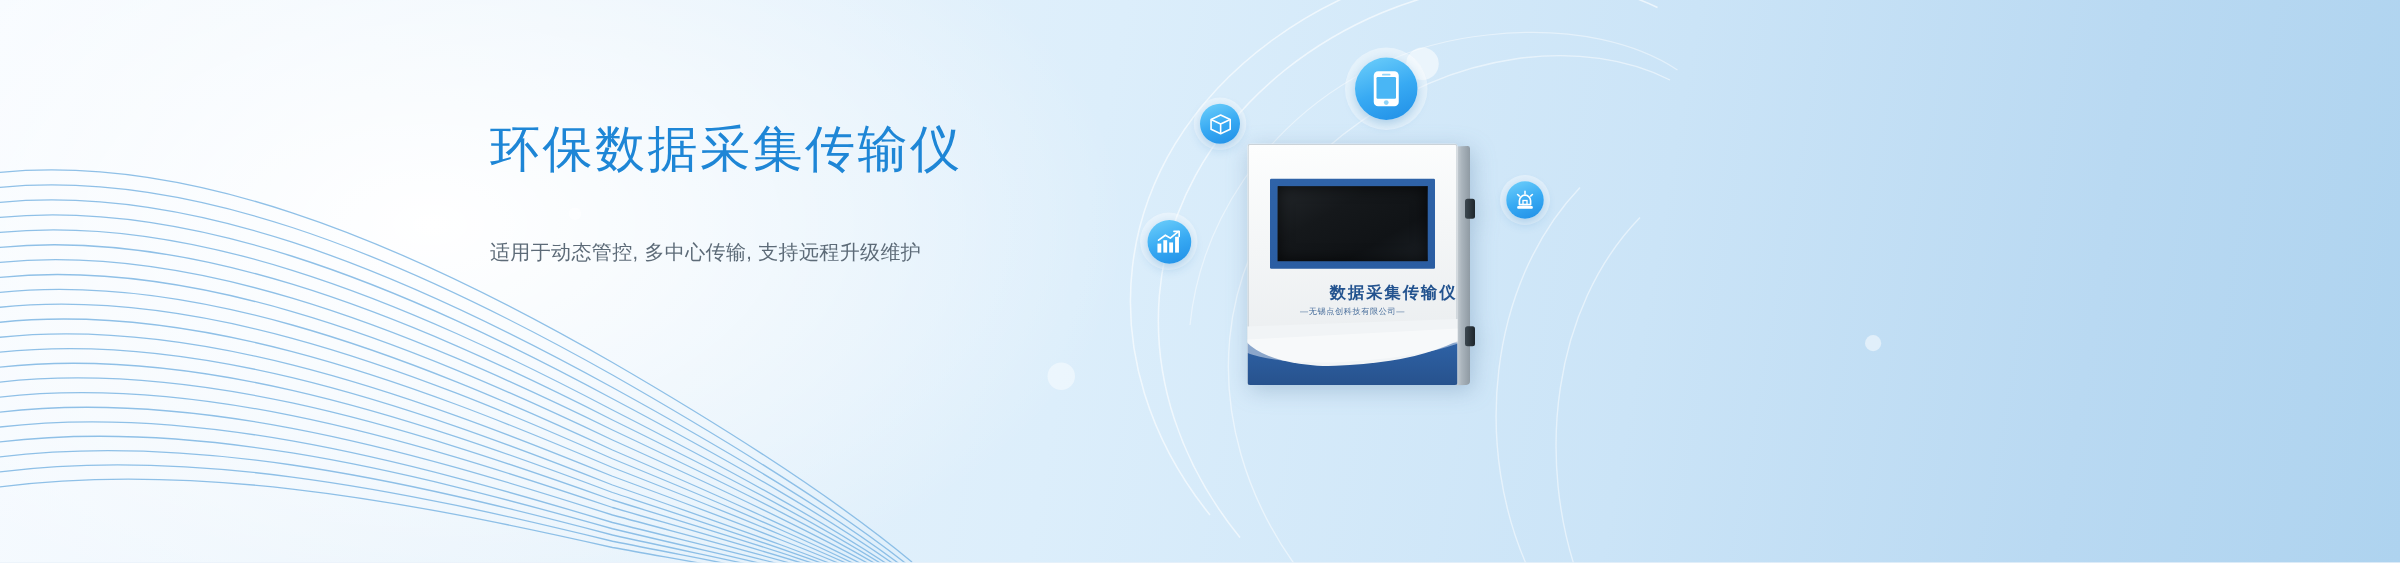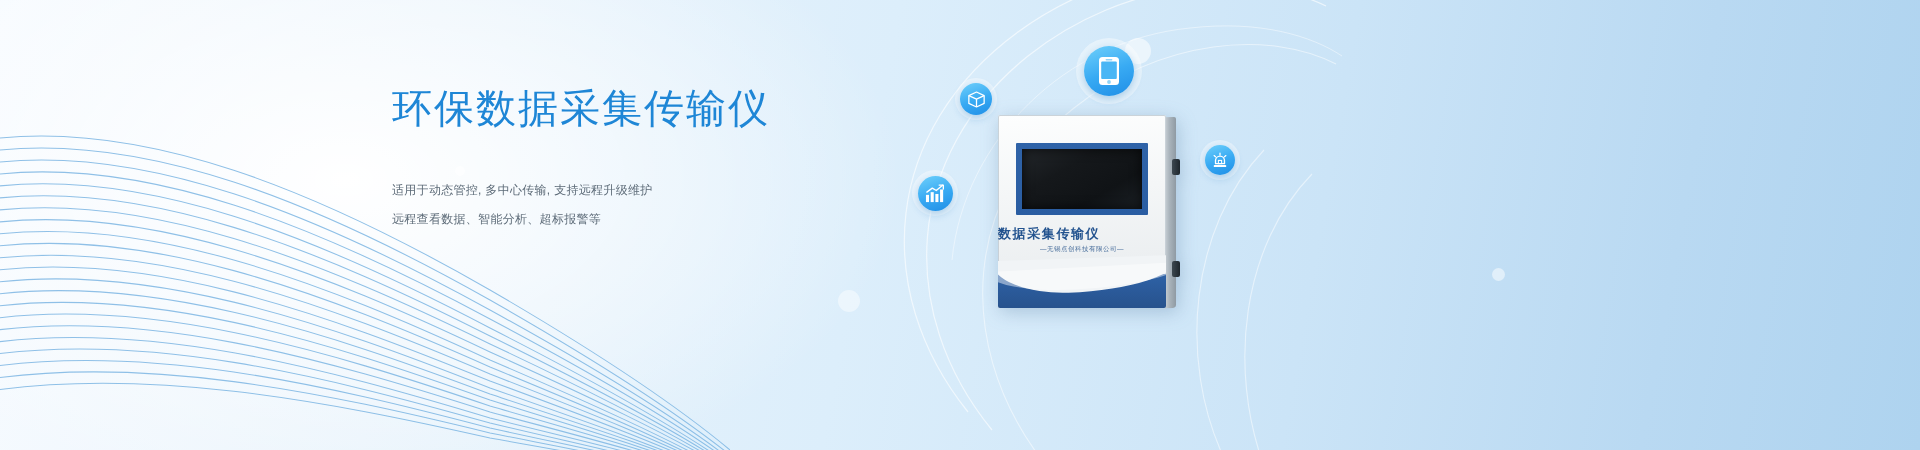--- a/index.html
+++ b/index.html
@@ -21,28 +21,28 @@
 
   
   .bubble{position:absolute;border-radius:50%;background:rgba(255,255,255,.5);}
   .b1{width:26px;height:26px;left:1125px;top:38px;background:rgba(255,255,255,.55);}
   .b2{width:16px;height:16px;left:1108px;top:265px;background:rgba(255,255,255,.5);}
   .b3{width:22px;height:22px;left:838px;top:290px;background:rgba(255,255,255,.45);}
   .b4{width:13px;height:13px;left:1492px;top:268px;background:rgba(255,255,255,.5);}
   .b5{width:10px;height:10px;left:455px;top:166px;background:rgba(255,255,255,.6);}
 
   
-  .copy{position:absolute;left:392px;top:84px;width:520px;}
+  .copy{position:absolute;left:392px;top:96px;width:520px;}
   .title{
     font-size:40px;line-height:1.2;letter-spacing:2px;
     color:#1e86d6;font-weight:400;margin:0 0 44px 0;white-space:nowrap;
   }
   .lines{margin:0;padding:0;list-style:none;}
   .lines li{
-    font-size:12px;line-height:29px;color:#5d6b78;letter-spacing:.3px;
+    font-size:16px;line-height:29px;color:#5d6b78;letter-spacing:.3px;
     white-space:nowrap;font-weight:400;
   }
 
   
   .scene{position:absolute;left:860px;top:0;width:1060px;height:450px;}
   .arcs{position:absolute;left:0;top:-40px;width:1060px;height:520px;pointer-events:none;}
   .arcs svg{display:block;width:100%;height:100%;}
 
   
   .device{
@@ -66,21 +66,21 @@
     position:absolute;left:18px;top:28px;width:132px;height:72px;
     background:linear-gradient(180deg,#2f63a8 0%,#2a5da2 100%);
     padding:6px;box-sizing:border-box;border-radius:1px;
   }
   .dev-screen-in{
     width:100%;height:100%;
     background:linear-gradient(150deg,#23272b 0%,#15181b 35%,#101316 70%,#1b2025 100%);
     box-shadow:inset 0 0 12px rgba(0,0,0,.75);
   }
   .dev-title{
-    position:absolute;left:0;right:0;top:110px;text-align:left;
+    position:absolute;left:0;right:0;top:110px;text-align:right;
     font-family:"Liberation Serif","DejaVu Serif",serif;
     font-size:13px;font-weight:700;color:#23538f;letter-spacing:1.6px;
   }
   .dev-sub{
     position:absolute;left:0;right:0;top:130px;text-align:center;
     font-size:6.5px;color:#4a6f9c;letter-spacing:.5px;
   }
   .dev-foot{
     position:absolute;left:0;bottom:0;width:100%;height:34px;
     background:linear-gradient(180deg,#2e62a6 0%,#27528d 100%);
@@ -162,21 +162,20 @@
   <span class="bubble b1"></span>
   <span class="bubble b2"></span>
   <span class="bubble b3"></span>
   <span class="bubble b4"></span>
   <span class="bubble b5"></span>
 
   <div class="copy">
     <h1 class="title">环保数据采集传输仪</h1>
     <ul class="lines">
       <li>适用于动态管控, 多中心传输, 支持远程升级维护</li>
-      <li>远程查看数据、智能分析、超标报警等</li>
     </ul>
   </div>
 
   <div class="scene">
 
     <div class="arcs">
       <svg viewBox="0 0 1060 520" preserveAspectRatio="none" aria-hidden="true">
         <g fill="none" stroke="#ffffff" stroke-width="1.2" opacity="0.62">
           <path d="M132,470 C36,352 44,196 168,96 C266,18 392,10 466,46"></path>
           <path d="M108,452 C10,330 24,170 158,72 C262,-4 396,-10 476,30"></path>

